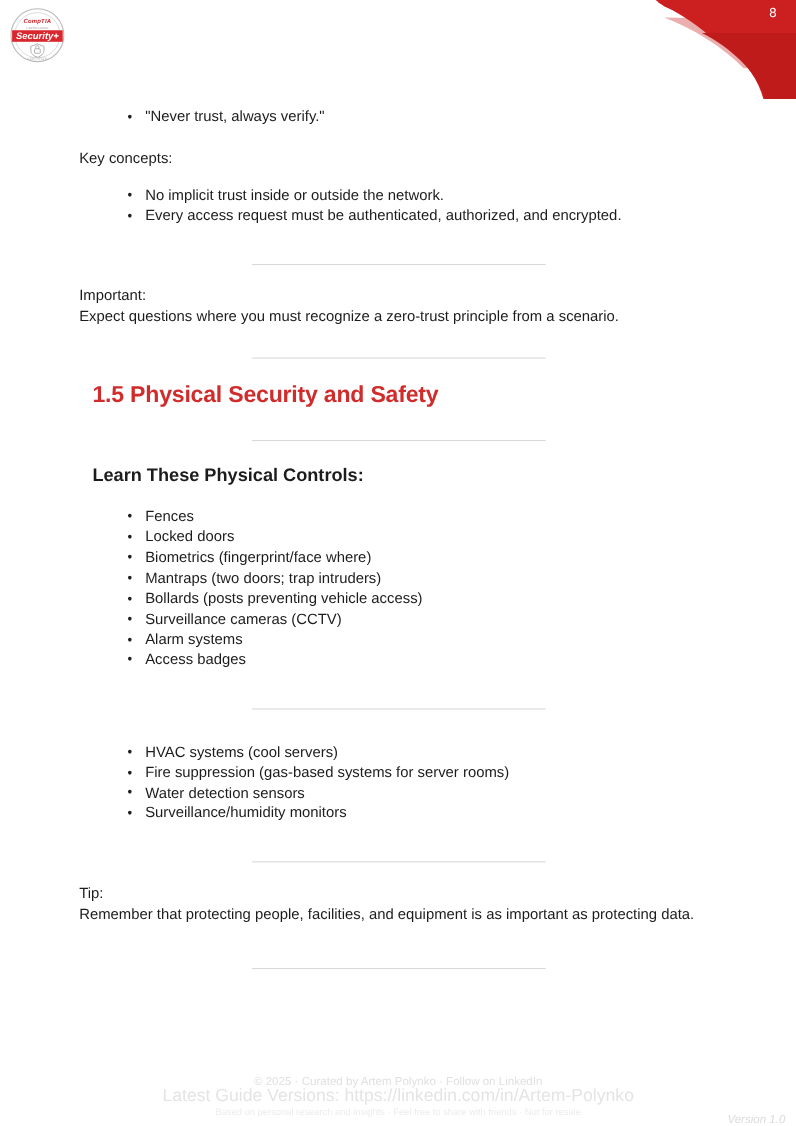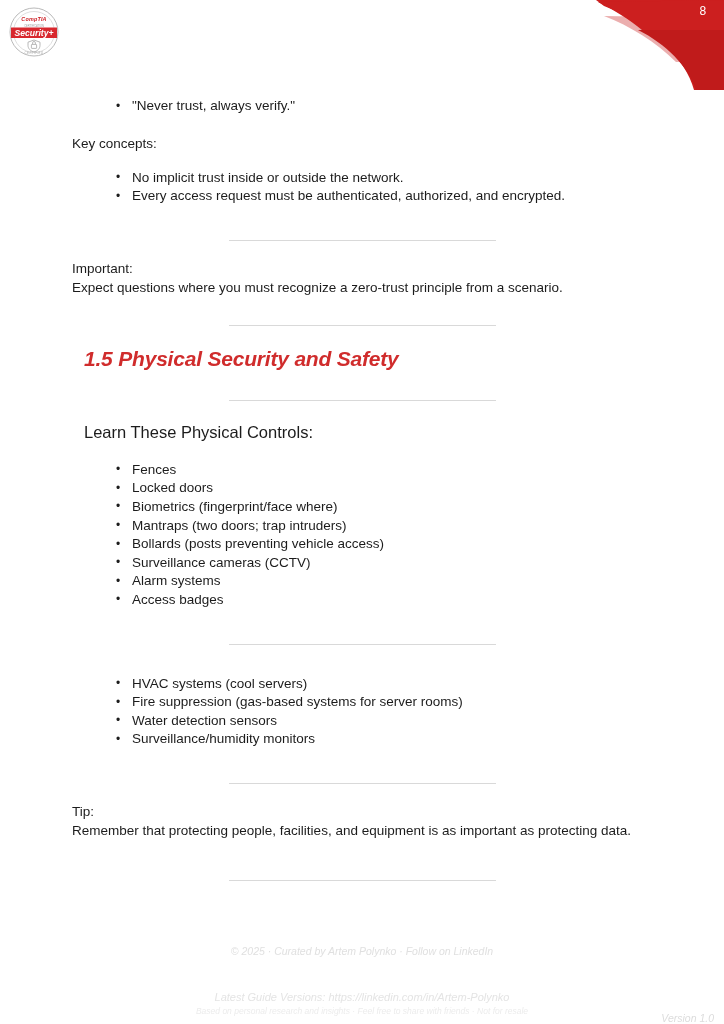--- a/index.html
+++ b/index.html
@@ -92,47 +92,45 @@
     width: 267px;
     margin: 0 auto;
   }
 
   h2.section-heading {
     margin: 0;
     padding: 0 84px;
     font-size: 21px;
     line-height: 26px;
     font-weight: bold;
-    font-style: italic;
     color: #d02c2c;
     letter-spacing: -0.2px;
   }
 
   h3.sub-heading {
     margin: 0;
     padding: 0 84px;
     font-size: 16.5px;
     line-height: 22px;
-    font-weight: normal;
+    font-weight: bold;
     color: #1c1c1c;
   }
 
   
   .footer {
     position: absolute;
     left: 0;
     right: 0;
     bottom: 6px;
     text-align: center;
-    font-style: italic;
     color: #e2e2e2;
     line-height: 14px;
   }
   .footer .f1 { font-size: 10.5px; color: #e0e0e0; }
-  .footer .f2 { font-size: 11px; color: #e4e4e4; margin-top: 32px; }
+  .footer .f2 { font-size: 16px; color: #e4e4e4; }
   .footer .f3 { font-size: 8.5px;  color: #ececec; }
 
   .version-tag {
     position: absolute;
     right: 10px;
     bottom: 0;
     font-size: 10.5px;
     font-style: italic;
     color: #dcdcdc;
   }

